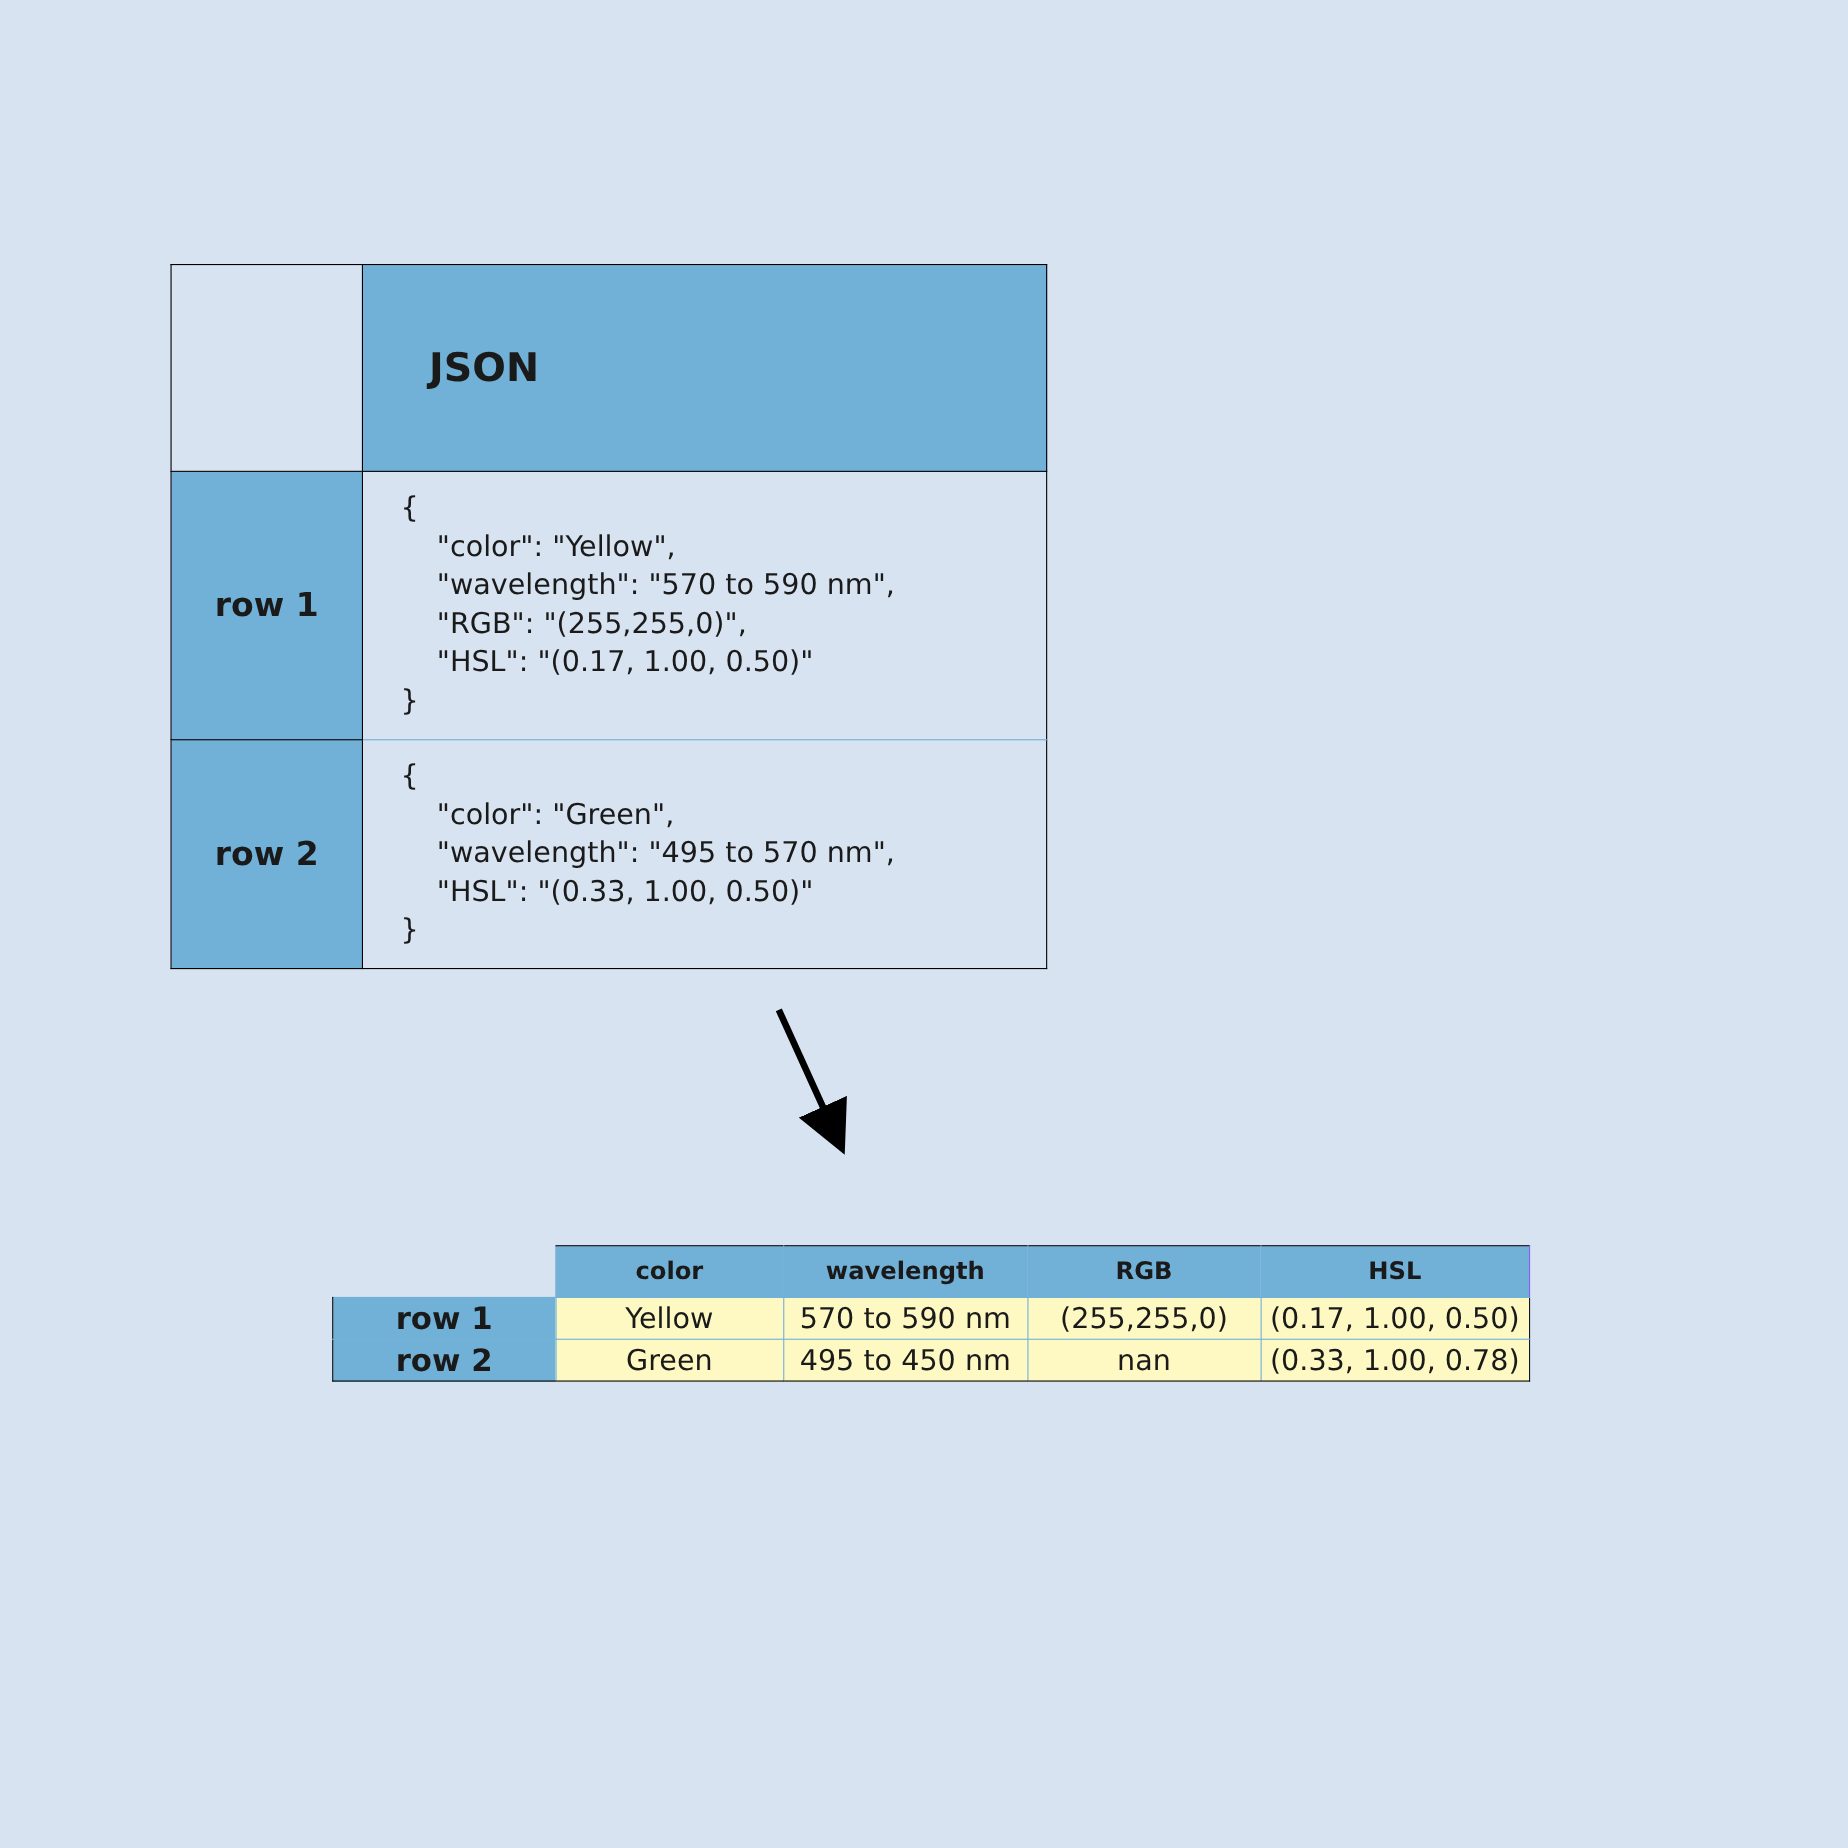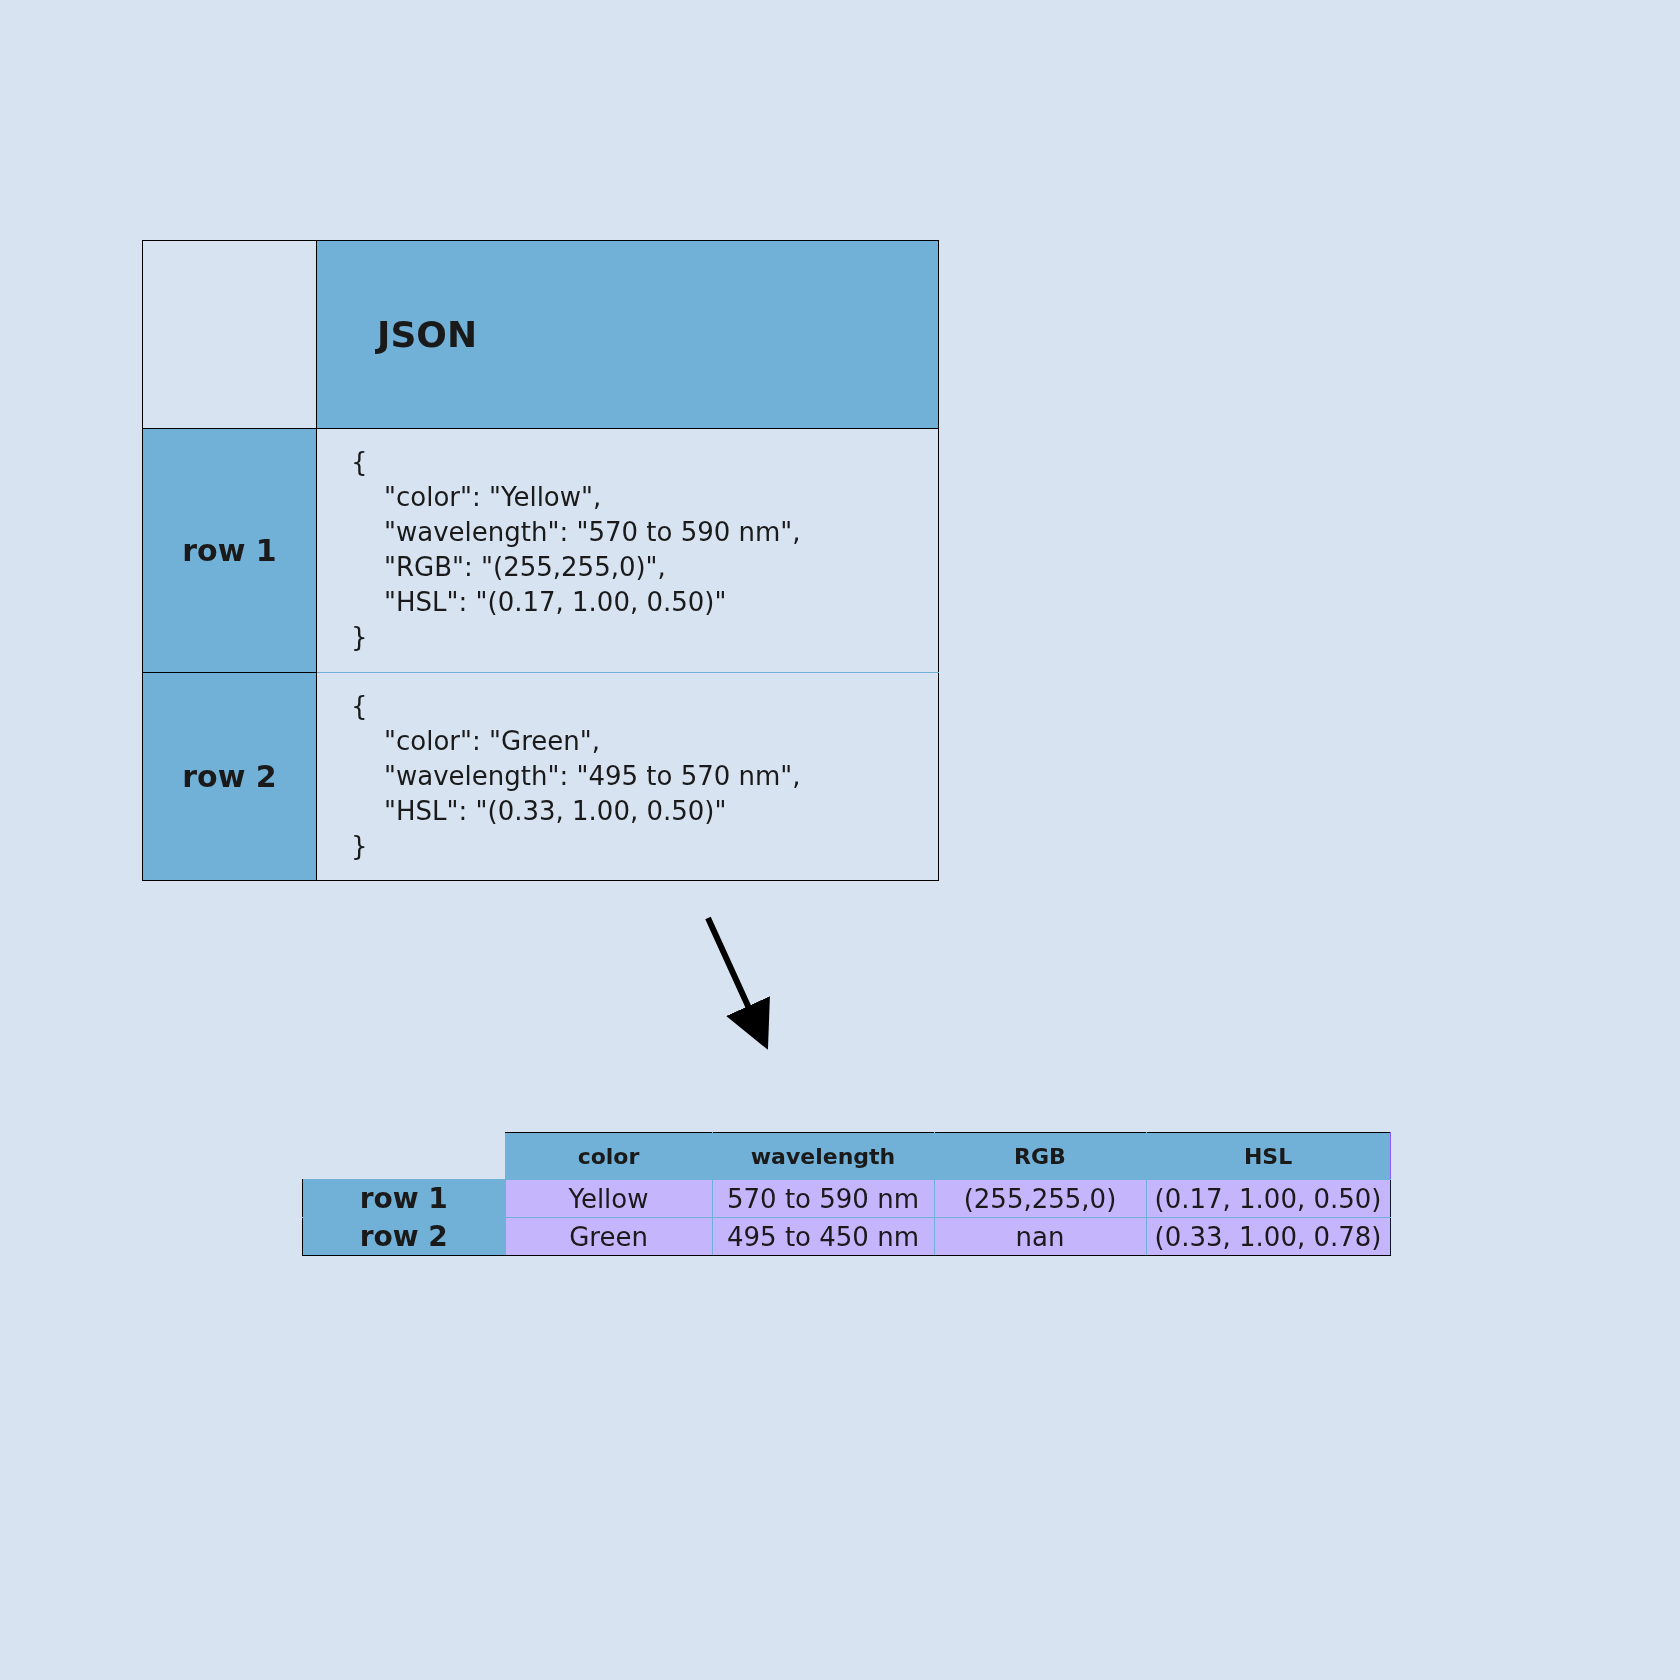--- a/index.html
+++ b/index.html
@@ -14,21 +14,21 @@
   .canvas {
     position: relative;
     width: 1680px;
     height: 1680px;
   }
 
   
   .json-table {
     position: absolute;
     top: 240px;
-    left: 142px;
+    left: 155px;
     border-collapse: collapse;
     border: 1px solid #000;
   }
   .json-table th.corner {
     width: 145px;
     height: 185px;
     border: none;
     background: transparent;
   }
   .json-table th.col-header {
@@ -107,21 +107,21 @@
     padding: 2px 18px;
     white-space: nowrap;
     font-size: 28px;
     border-left: 1px solid #000;
   }
   .data-table tbody tr:last-child th.row-header,
   .data-table tbody tr:last-child td {
     border-bottom: 1px solid #000;
   }
   .data-table td {
-    background: #c4b5fd;
+    background: #fef9c3;
     text-align: center;
     padding: 2px 8px;
     white-space: nowrap;
     margin-top: 20px;
   }
   .data-table td:last-child {
     border-right: 1px solid #0f172a;
   }
   .col-color { width: 190px; }
   .col-wavelength { width: 205px; }

